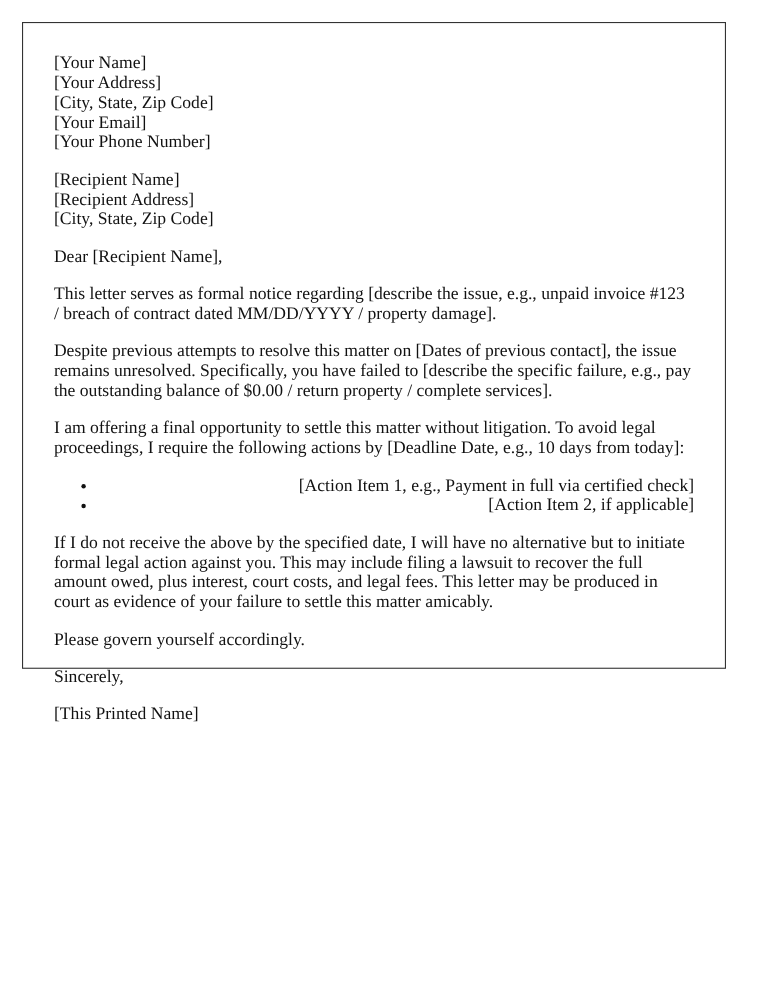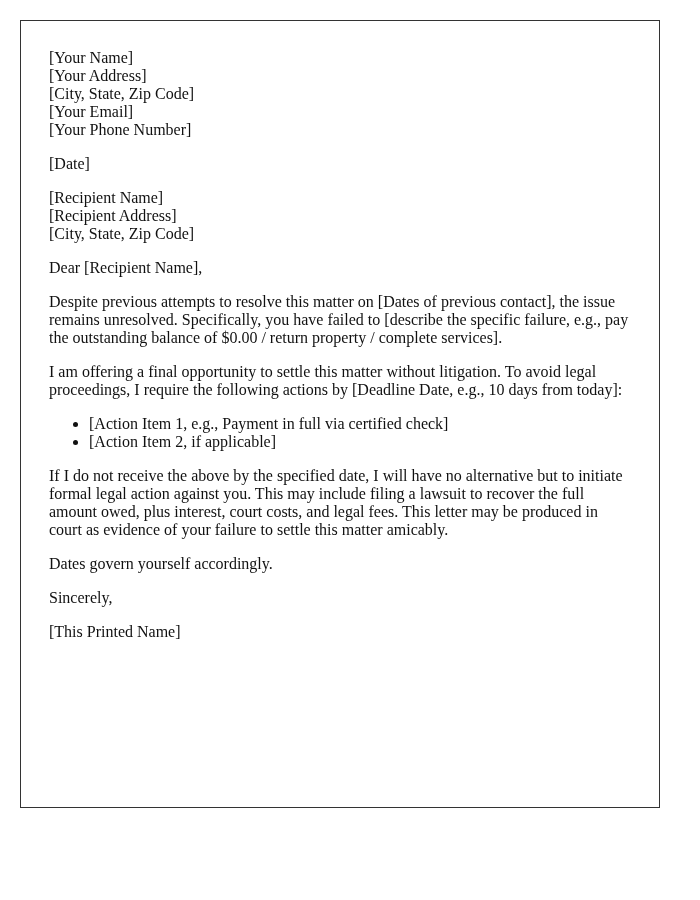--- a/index.html
+++ b/index.html
@@ -8,21 +8,21 @@
       background: #ffffff;
       width: 700px;
       height: 900px;
       overflow: hidden;
     }
     .letter {
       position: absolute;
       left: 20px;
       top: 20px;
       width: 640px;
-      height: 788px;
+      height: 588px;
       border: 1px solid #333333;
       box-sizing: border-box;
       padding: 28px 28px 0 28px;
       font-family: "Liberation Serif", serif;
       font-size: 16px;
       line-height: 18px;
       color: #111111;
     }
     .block {
       margin: 0 0 16px 0;
@@ -38,61 +38,60 @@
     p {
       margin: 0 0 16px 0;
     }
     ul {
       margin: 0 0 16px 0;
       padding-left: 40px;
     }
     ul li {
       margin: 0;
       padding: 0;
+      text-align: right;
     }
   </style>
 </head>
 <body>
 
 <div class="letter">
 
   <div class="block">
     <span class="line">[Your Name]</span>
     <span class="line">[Your Address]</span>
     <span class="line">[City, State, Zip Code]</span>
     <span class="line">[Your Email]</span>
     <span class="line">[Your Phone Number]</span>
   </div>
 
-  <div class="block">
-    <span class="line">[Date]</span>
-  </div>
 
   <div class="block">
     <span class="line">[Recipient Name]</span>
     <span class="line">[Recipient Address]</span>
     <span class="line">[City, State, Zip Code]</span>
   </div>
 
 
   <p>Dear [Recipient Name],</p>
 
+  <p>This letter serves as formal notice regarding [describe the issue, e.g., unpaid invoice #123 / breach of contract dated MM/DD/YYYY / property damage].</p>
 
   <p>Despite previous attempts to resolve this matter on [Dates of previous contact], the issue remains unresolved. Specifically, you have failed to [describe the specific failure, e.g., pay the outstanding balance of $0.00 / return property / complete services].</p>
 
   <p>I am offering a final opportunity to settle this matter without litigation. To avoid legal proceedings, I require the following actions by [Deadline Date, e.g., 10 days from today]:</p>
 
   <ul>
     <li>[Action Item 1, e.g., Payment in full via certified check]</li>
     <li>[Action Item 2, if applicable]</li>
   </ul>
 
   <p>If I do not receive the above by the specified date, I will have no alternative but to initiate formal legal action against you. This may include filing a lawsuit to recover the full amount owed, plus interest, court costs, and legal fees. This letter may be produced in court as evidence of your failure to settle this matter amicably.</p>
 
-  <p>Dates govern yourself accordingly.</p>
+  <p>Please govern yourself accordingly.</p>
 
   <p>Sincerely,</p>
 
   <div class="block">
     <span class="line">[This Printed Name]</span>
   </div>
 
 </div>
 
 </body></html>

